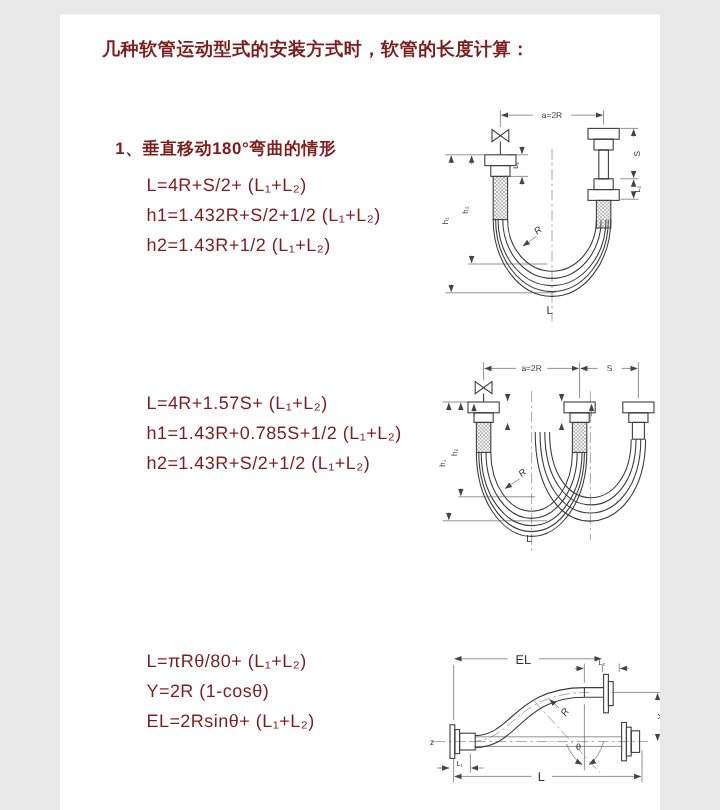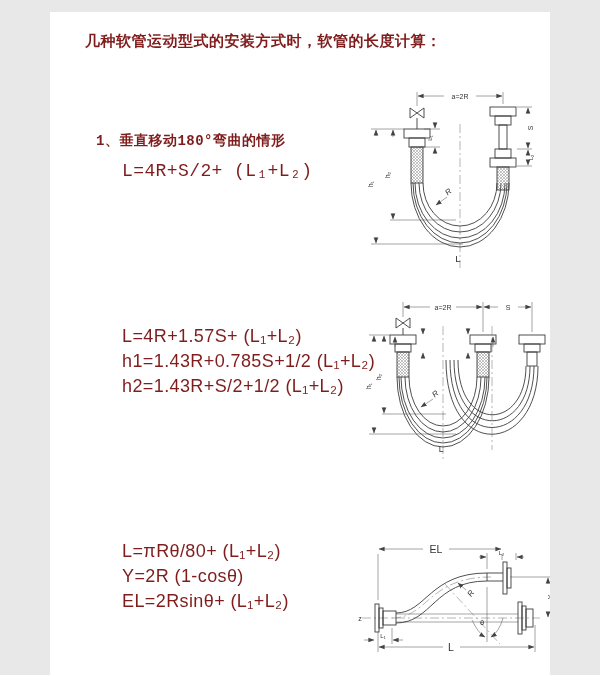--- a/index.html
+++ b/index.html
@@ -8,22 +8,22 @@
     font-family:"Liberation Sans","DejaVu Sans",sans-serif;
     color:#7f1d1d;overflow:hidden;margin:12px auto;
   }
   .doc-title{
     position:absolute;left:35px;top:20px;font-size:15px;font-weight:bold;
     letter-spacing:0.5px;white-space:nowrap;
   }
   .section{position:absolute;left:46px;}
   .section-heading{font-size:14px;font-weight:bold;letter-spacing:0.5px;white-space:nowrap;}
   .formulas{margin-top:9px;padding-left:26px;}
-  .formula{font-size:18px;height:25px;line-height:25px;letter-spacing:0.4px;white-space:nowrap;}
-  #section-1{top:120px;font-family:Liberation Mono, monospace;}
+  .formula{font-size:15px;height:25px;line-height:25px;letter-spacing:0.4px;white-space:nowrap;}
+  #section-1{top:103px;}
   #section-2{top:303px;}
   #section-3{top:518px;}
   .diagram{position:absolute;}
   #diagram-1{left:310px;top:70px;}
   #diagram-2{left:310px;top:280px;}
   #diagram-3{left:298px;top:520px;}
   svg{display:block;}
   svg text{font-family:"Liberation Sans","DejaVu Sans",sans-serif;fill:#333;}
   .draw{stroke:#3c3c3c;stroke-width:0.9;fill:none;}
   .thin{stroke:#5a5a5a;stroke-width:0.55;fill:none;}
@@ -35,20 +35,22 @@
 <body>
 
 <div class="page">
 
   <div class="doc-title">几种软管运动型式的安装方式时，软管的长度计算：</div>
 
   <div class="section" id="section-1">
     <div class="section-heading">1、垂直移动180°弯曲的情形</div>
     <div class="formulas">
       <div class="formula">L=4R+S/2+ (L₁+L₂)</div>
+      <div class="formula">h1=1.432R+S/2+1/2 (L₁+L₂)</div>
+      <div class="formula">h2=1.43R+1/2 (L₁+L₂)</div>
     </div>
   </div>
 
   <div class="section" id="section-2">
     <div class="formulas">
       <div class="formula">L=4R+1.57S+ (L₁+L₂)</div>
       <div class="formula">h1=1.43R+0.785S+1/2 (L₁+L₂)</div>
       <div class="formula">h2=1.43R+S/2+1/2 (L₁+L₂)</div>
     </div>
   </div>

